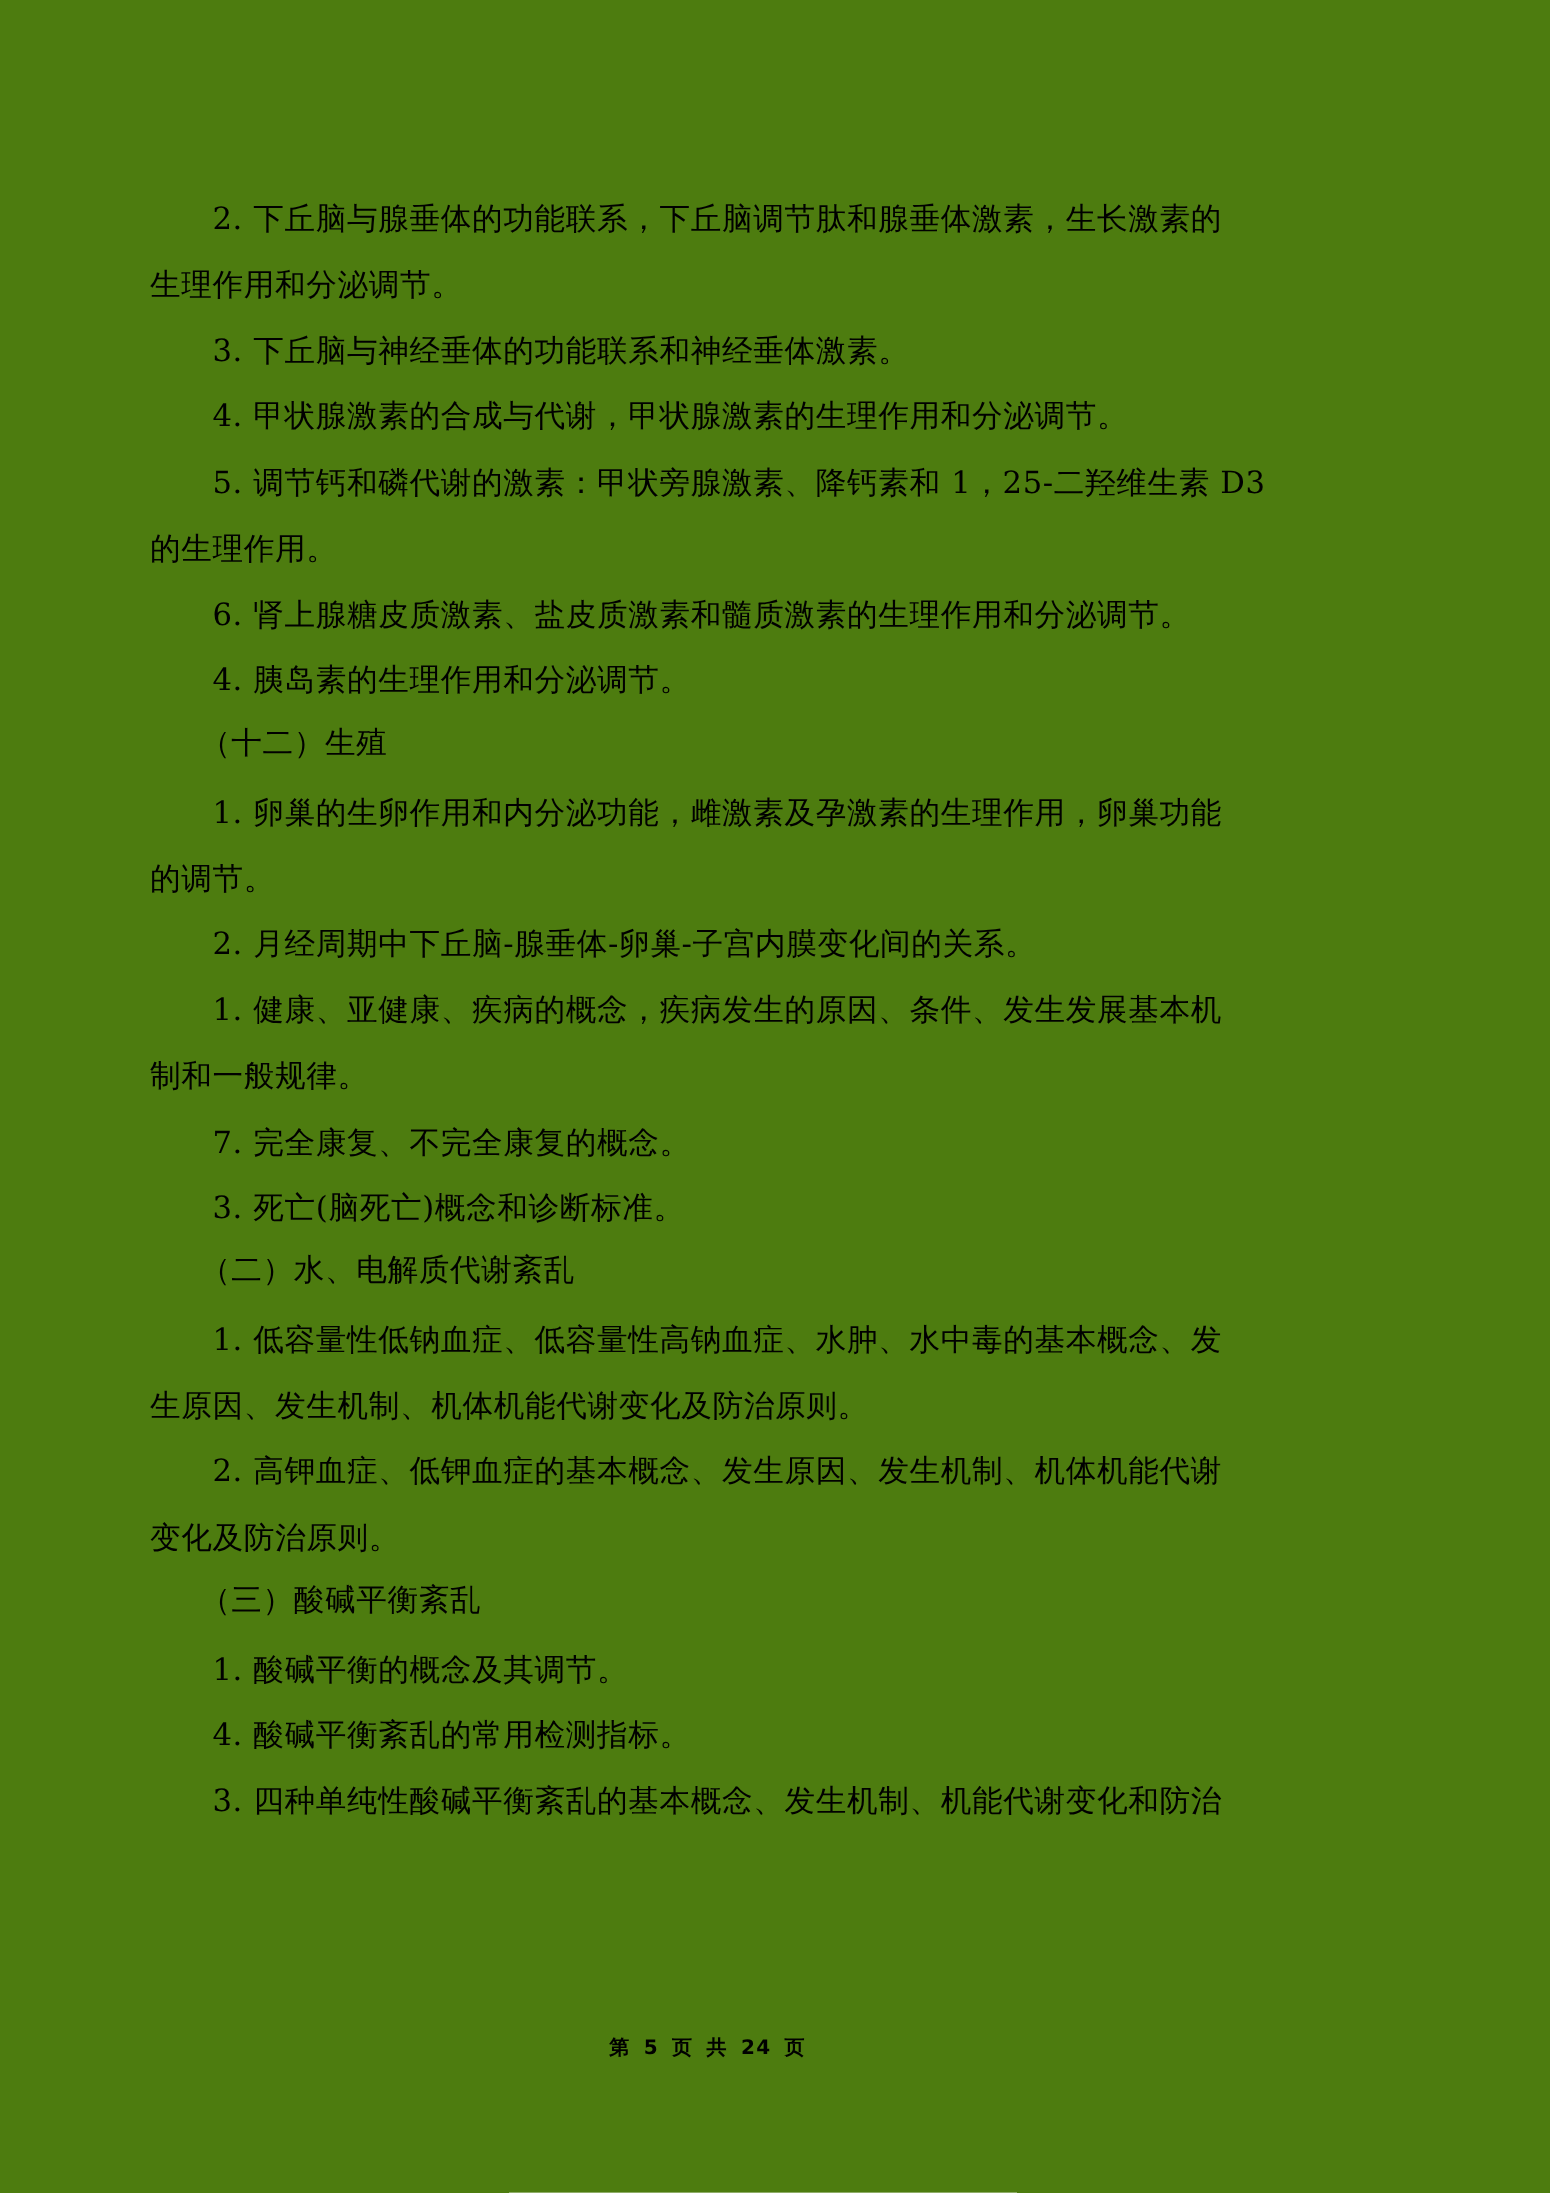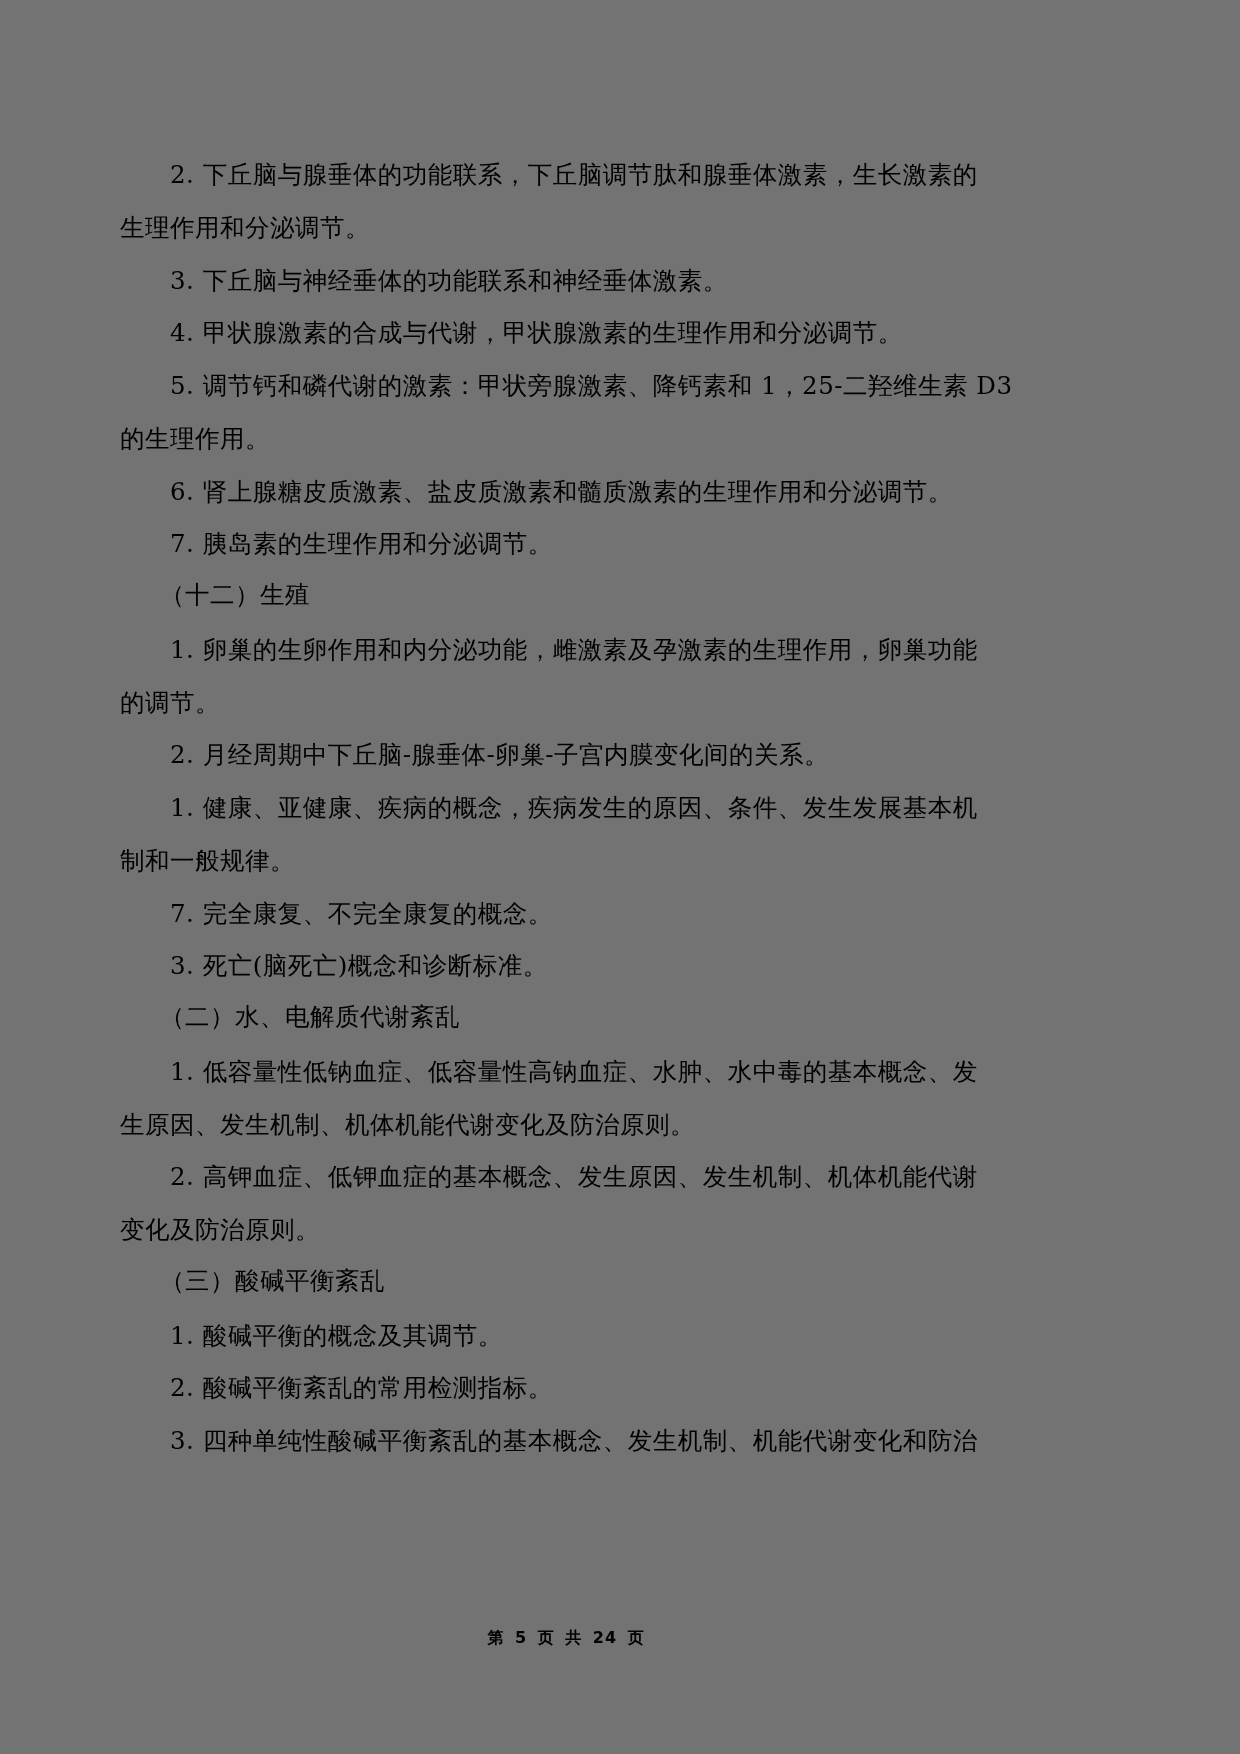--- a/index.html
+++ b/index.html
@@ -1,18 +1,18 @@
 <!DOCTYPE html>
 <html><head>
 <meta charset="utf-8">
 <style>
   html, body { margin: 0; padding: 0; background: #ffffff; }
   body { width: 1240px; height: 1754px; position: relative; overflow: hidden;
          font-family: "DejaVu Serif", "Liberation Serif", serif; color: #000; }
-  .page { position: absolute; left: 0; top: 0; width: 1240px; height: 1754px; background: #737373; }
+  .page { position: absolute; left: 0; top: 0; width: 1240px; height: 1754px; background: #4d7c0f; }
   .content { position: absolute; left: 120px; top: 149px; width: 1000px; }
   .line { height: 52.75px; line-height: 52.75px; font-size: 24.5px; white-space: nowrap;
           letter-spacing: 0.5px; }
   .indent { padding-left: 50px; }
   .sub-indent { padding-left: 40px; font-family: Liberation Mono, monospace; }
   .heading { font-weight: bold; font-family: "DejaVu Sans", "Liberation Sans", sans-serif; font-size: 25px; }
   .footer { position: absolute; left: 0; top: 1628px; width: 1132px; text-align: center;
             font-family: "DejaVu Sans", "Liberation Sans", sans-serif; font-weight: bold;
             font-size: 16px; word-spacing: 4px; letter-spacing: 1px; }
 </style>
@@ -21,34 +21,34 @@
 
 <div class="page">
   <div class="content">
     <div class="line indent">2. 下丘脑与腺垂体的功能联系，下丘脑调节肽和腺垂体激素，生长激素的</div>
     <div class="line">生理作用和分泌调节。</div>
     <div class="line indent">3. 下丘脑与神经垂体的功能联系和神经垂体激素。</div>
     <div class="line indent">4. 甲状腺激素的合成与代谢，甲状腺激素的生理作用和分泌调节。</div>
     <div class="line indent">5. 调节钙和磷代谢的激素：甲状旁腺激素、降钙素和 1，25-二羟维生素 D3</div>
     <div class="line">的生理作用。</div>
     <div class="line indent">6. 肾上腺糖皮质激素、盐皮质激素和髓质激素的生理作用和分泌调节。</div>
-    <div class="line indent">7. 胰岛素的生理作用和分泌调节。</div>
+    <div class="line indent">4. 胰岛素的生理作用和分泌调节。</div>
     <div class="line sub-indent">（十二）生殖</div>
     <div class="line indent">1. 卵巢的生卵作用和内分泌功能，雌激素及孕激素的生理作用，卵巢功能</div>
     <div class="line">的调节。</div>
     <div class="line indent">2. 月经周期中下丘脑-腺垂体-卵巢-子宫内膜变化间的关系。</div>
     <div class="line indent">1. 健康、亚健康、疾病的概念，疾病发生的原因、条件、发生发展基本机</div>
     <div class="line">制和一般规律。</div>
     <div class="line indent">7. 完全康复、不完全康复的概念。</div>
     <div class="line indent">3. 死亡(脑死亡)概念和诊断标准。</div>
     <div class="line sub-indent">（二）水、电解质代谢紊乱</div>
     <div class="line indent">1. 低容量性低钠血症、低容量性高钠血症、水肿、水中毒的基本概念、发</div>
     <div class="line">生原因、发生机制、机体机能代谢变化及防治原则。</div>
     <div class="line indent">2. 高钾血症、低钾血症的基本概念、发生原因、发生机制、机体机能代谢</div>
     <div class="line">变化及防治原则。</div>
     <div class="line sub-indent">（三）酸碱平衡紊乱</div>
     <div class="line indent">1. 酸碱平衡的概念及其调节。</div>
-    <div class="line indent">2. 酸碱平衡紊乱的常用检测指标。</div>
+    <div class="line indent">4. 酸碱平衡紊乱的常用检测指标。</div>
     <div class="line indent">3. 四种单纯性酸碱平衡紊乱的基本概念、发生机制、机能代谢变化和防治</div>
   </div>
 
   <div class="footer">第 5 页 共 24 页</div>
 </div>
 
 </body></html>

